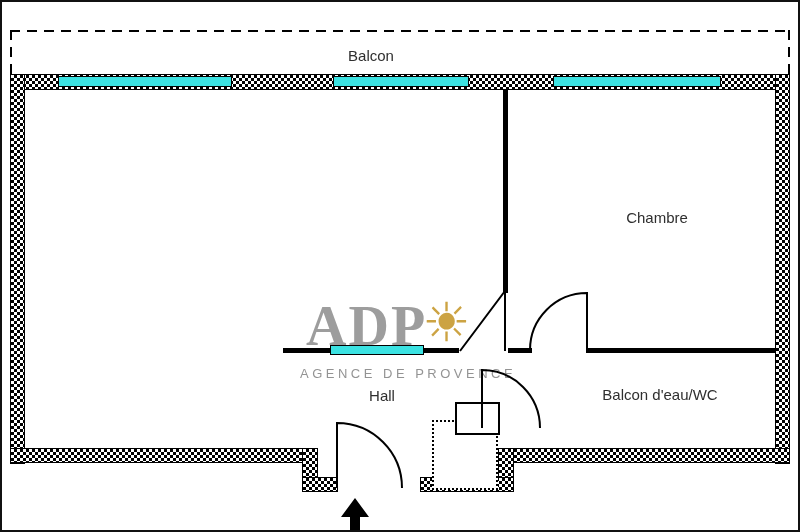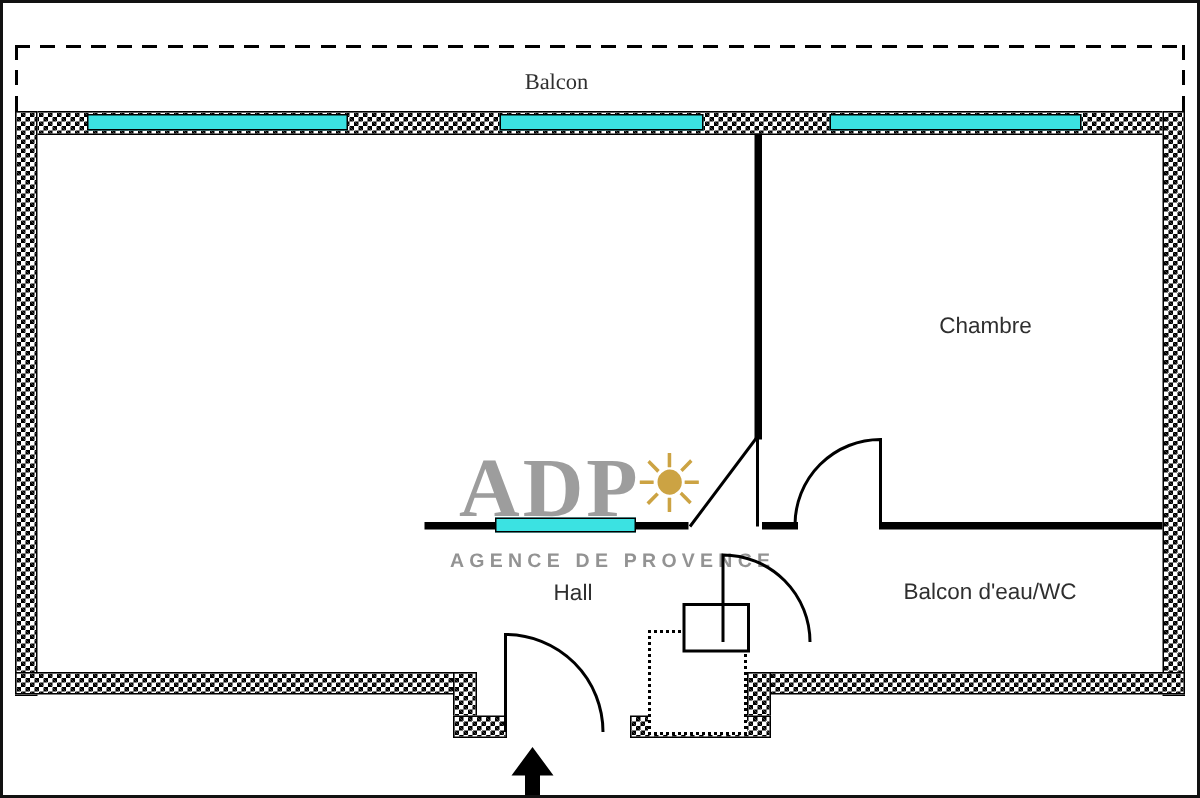--- a/index.html
+++ b/index.html
@@ -69,21 +69,20 @@
     position:absolute;left:420px;top:294px;
     font-family:"DejaVu Sans", sans-serif;
     font-size:54px;line-height:1;
     color:#C79A2F;opacity:0.9;
   }
   .wm-tag{
     position:absolute;left:298px;top:364px;
     font-size:13px;letter-spacing:3.5px;
     color:rgba(135,135,135,0.9);
     white-space:nowrap;
-    font-weight:bold;
   }
 </style>
 </head>
 <body>
 
 <div class="canvas">
 
   <div class="wm">
     <div class="wm-name">ADP</div>
     <div class="wm-sun">☀</div>
@@ -118,18 +117,18 @@
   <div class="fixture-solid" style="left:453px;top:400px;width:45px;height:33px;"></div>
 
   <svg class="overlay-svg" width="796" height="528" viewBox="0 0 796 528">
     <path d="M 528 348 A 57 57 0 0 1 585 291 L 585 348" fill="none" stroke="#000" stroke-width="2"></path>
     <path d="M 458 349 L 503 289 L 503 349" fill="none" stroke="#000" stroke-width="2"></path>
     <path d="M 480 426 L 480 368 A 58 58 0 0 1 538 426" fill="none" stroke="#000" stroke-width="2"></path>
     <path d="M 335 486 L 335 421 A 65 65 0 0 1 400 486" fill="none" stroke="#000" stroke-width="2"></path>
     <path d="M 353 496 L 339 515 L 348 515 L 348 529 L 358 529 L 358 515 L 367 515 Z" fill="#000" stroke="none"></path>
   </svg>
 
-  <div class="room-label" style="left:324px;top:45px;width:90px;font-family:Liberation Serif, serif;">Balcon</div>
+  <div class="room-label" style="left:324px;top:45px;width:90px;">Balcon</div>
   <div class="room-label" style="left:590px;top:207px;width:130px;">Chambre</div>
   <div class="room-label" style="left:335px;top:385px;width:90px;">Hall</div>
   <div class="room-label" style="left:573px;top:384px;width:170px;">Balcon d'eau/WC</div>
 
 </div>
 
 </body></html>

